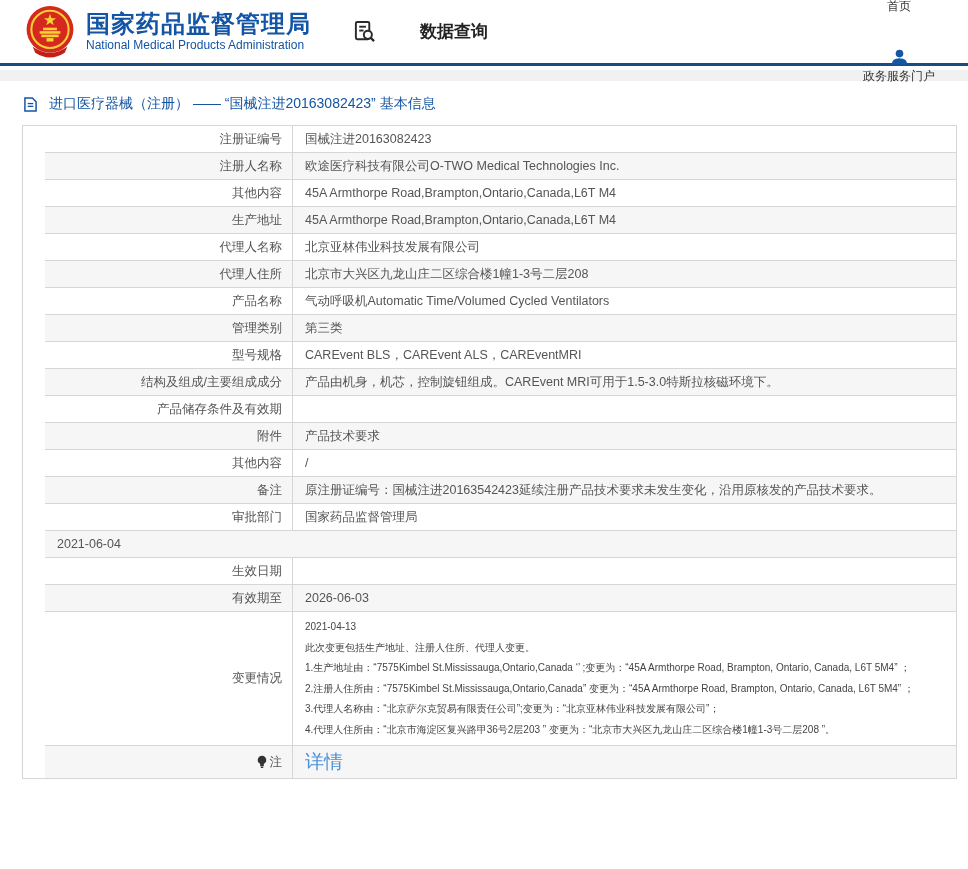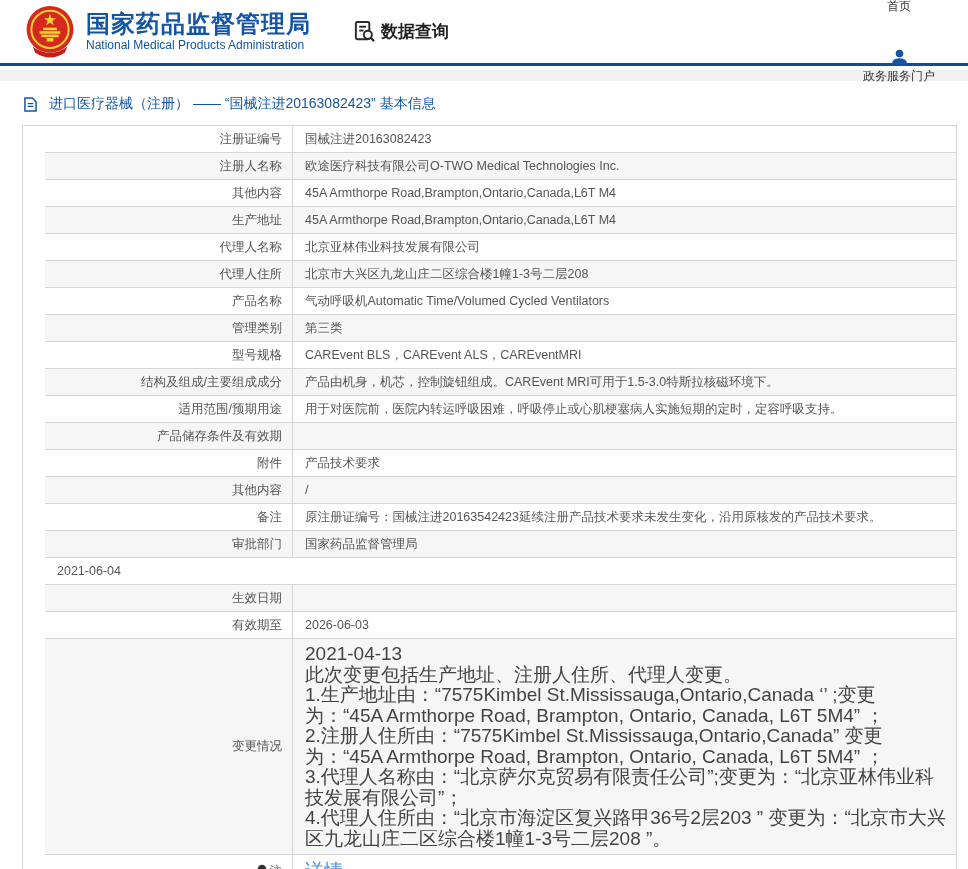--- a/index.html
+++ b/index.html
@@ -6,21 +6,21 @@
   html,body { width:968px; height:869px; background:#fff; overflow:hidden;
     font-family:"Liberation Sans","DejaVu Sans",sans-serif; }
 
   
   .topbar { height:66px; display:flex; align-items:center; padding:0 33px 0 24px;
     background:#fff; border-bottom:3px solid #1b4a85; }
   .brand { display:flex; align-items:center; cursor:pointer; }
   .emblem { width:52px; height:54px; margin-right:10px; flex:0 0 auto; }
   .brand-cn { font-size:24px; font-weight:bold; color:#1355a4; letter-spacing:1px; line-height:26px; }
   .brand-en { font-size:12px; color:#1355a4; margin-top:1px; }
-  .section-title { display:flex; align-items:center; margin-left:42px; cursor:pointer; }
+  .section-title { display:flex; align-items:center; margin-left:42px; cursor:pointer;gap:39px; }
   .section-title span { font-size:17px; font-weight:600; color:#222; margin-left:5px; }
   .topnav { margin-left:auto; display:flex; gap:34px;flex-direction:column; }
   .nav-item { display:flex; flex-direction:column; align-items:center; gap:3px;
     cursor:pointer; text-decoration:none; }
   .nav-item span { font-size:12px; color:#333; }
 
   .gray-strip { height:11px; background:#f1f1f1; margin-top:4px; }
 
   
   .breadcrumb { display:flex; align-items:center; padding:14px 0 10px 24px; }
@@ -28,21 +28,21 @@
 
   
   .info-table { margin:2px 11px 0 22px; border:1px solid #d6d6d6; background:#fff;padding-left:22px; }
   .row { display:flex; align-items:stretch; border-bottom:1px solid #d6d6d6; min-height:27px; }
   .row:last-child { border-bottom:none; }
   .row:nth-child(even) { background:#f6f6f6; }
   .cell { display:flex; align-items:center; }
   .cell.label { width:248px; flex:0 0 248px; justify-content:flex-end; text-align:right;
     padding:3px 10px 3px 4px; font-size:12.5px; color:#555; border-right:1px solid #d6d6d6; }
   .cell.value { flex:1; padding:3px 8px 3px 12px; font-size:12.5px; color:#555; }
-  .row.tall .cell.value { display:block; font-size:19px; line-height:20.5px; color:#444;
+  .row.tall .cell.value { display:block; font-size:10px; line-height:20.5px; color:#444;
     padding:5px 10px 5px 12px; white-space:pre-wrap; word-break:break-word; }
   .bulb-icon { display:inline-flex; margin-right:3px; }
   a.detail-link { font-size:19px; color:#4a90d9; text-decoration:none; cursor:pointer; }
 </style>
 </head>
 <body>
 
 <header class="topbar">
   <div class="brand">
     <svg class="emblem" viewBox="0 0 60 62">
@@ -135,24 +135,20 @@
   </div>
   <div class="row">
     <div class="cell label">型号规格</div>
     <div class="cell value">CAREvent BLS，CAREvent ALS，CAREventMRI</div>
   </div>
   <div class="row">
     <div class="cell label">结构及组成/主要组成成分</div>
     <div class="cell value">产品由机身，机芯，控制旋钮组成。CAREvent MRI可用于1.5-3.0特斯拉核磁环境下。</div>
   </div>
   <div class="row">
-    <div class="cell label">适用范围/预期用途</div>
-    <div class="cell value">用于对医院前，医院内转运呼吸困难，呼吸停止或心肌梗塞病人实施短期的定时，定容呼吸支持。</div>
-  </div>
-  <div class="row">
     <div class="cell label">产品储存条件及有效期</div>
     <div class="cell value"></div>
   </div>
   <div class="row">
     <div class="cell label">附件</div>
     <div class="cell value">产品技术要求</div>
   </div>
   <div class="row">
     <div class="cell label">其他内容</div>
     <div class="cell value">/</div>

